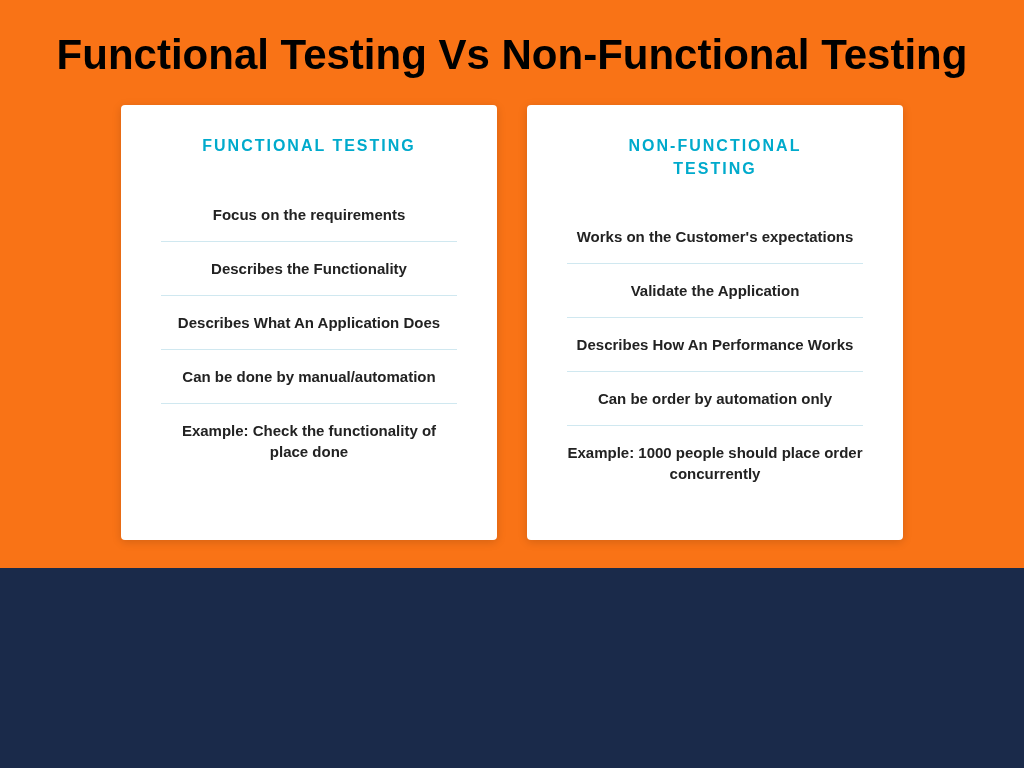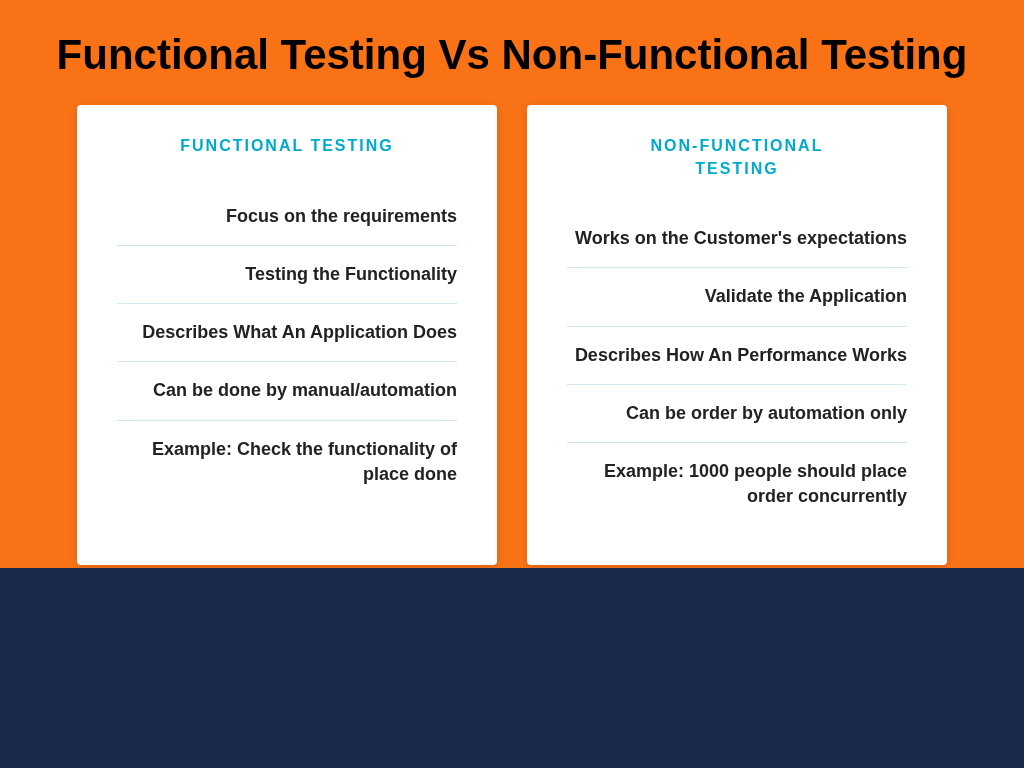--- a/index.html
+++ b/index.html
@@ -53,41 +53,41 @@
       justify-content: center;
       gap: 30px;
       padding: 0 40px;
       position: relative;
       z-index: 2;
     }
 
     .card {
       background: #fff;
       border-radius: 4px;
-      width: 420px;
+      width: 376px;
       padding: 30px 40px 40px;
       box-shadow: 0 2px 10px rgba(0,0,0,0.15);
     }
 
     .card-title {
       text-align: center;
       font-size: 16px;
       font-weight: 700;
       letter-spacing: 2px;
       color: #00AACC;
       text-transform: uppercase;
       margin-bottom: 30px;
       line-height: 1.4;
     }
 
     .card-item {
       padding: 16px 0;
       border-bottom: 1.5px solid #D0E8F0;
-      text-align: right;
-      font-size: 18px;
+      text-align: center;
+      font-size: 15px;
       font-weight: 600;
       color: #222;
       line-height: 1.4;
     }
 
     .card-item:last-child {
       border-bottom: none;
     }
 
     .card-item:first-of-type {
@@ -103,21 +103,21 @@
   <div class="title-section">
     <h1 class="main-title">Functional Testing Vs Non-Functional Testing</h1>
   </div>
 
   <div class="cards-container">
 
     <div class="card">
       <div class="card-title">FUNCTIONAL TESTING</div>
 
       <div class="card-item">Focus on the requirements</div>
-      <div class="card-item">Testing the Functionality</div>
+      <div class="card-item">Describes the Functionality</div>
       <div class="card-item">Describes What An Application Does</div>
       <div class="card-item">Can be done by manual/automation</div>
       <div class="card-item">Example: Check the functionality of place done</div>
     </div>
 
     <div class="card">
       <div class="card-title">NON-FUNCTIONAL<br>TESTING</div>
 
       <div class="card-item">Works on the Customer's expectations</div>
       <div class="card-item">Validate the Application</div>

